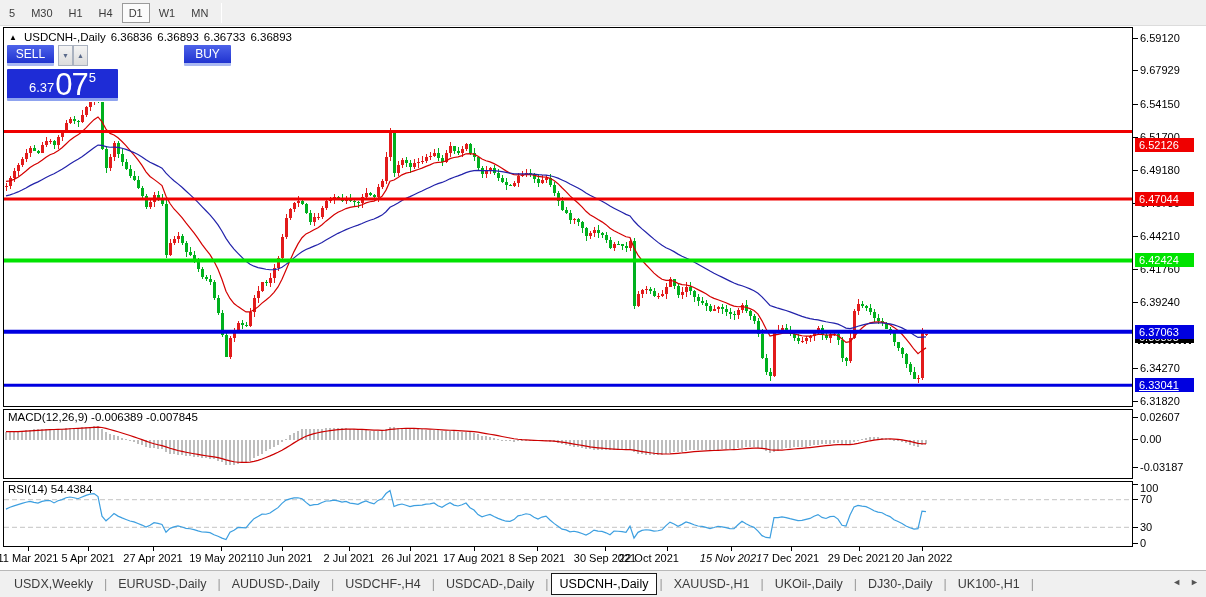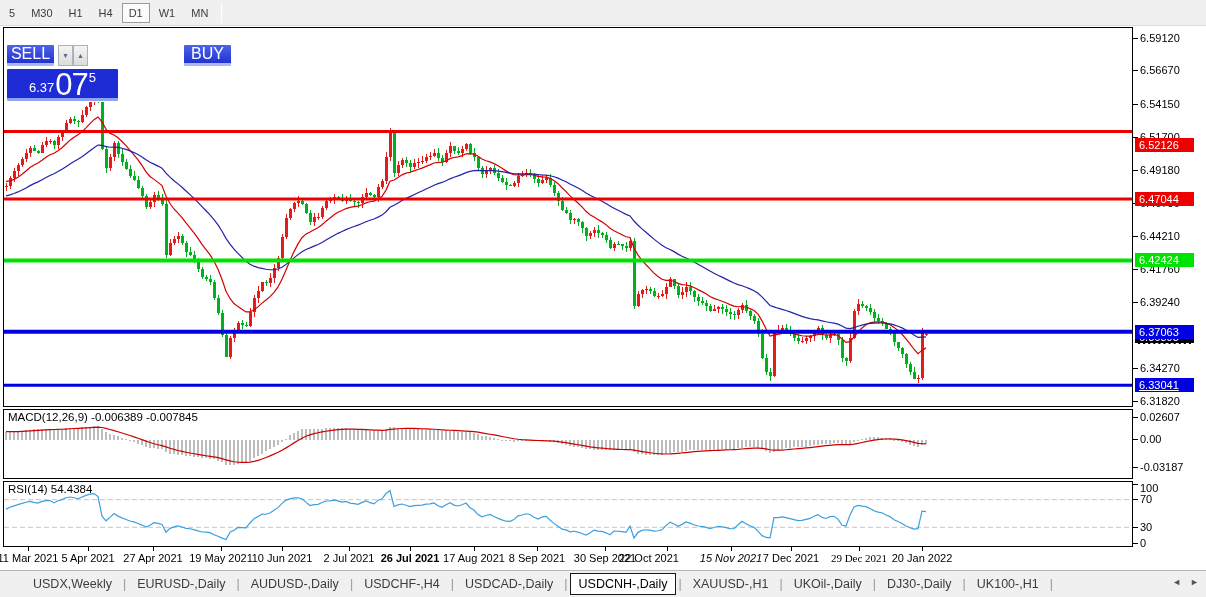--- a/index.html
+++ b/index.html
@@ -18,21 +18,21 @@
   #chart-svg { position:absolute; left:0; top:0; }
 
   #chart-title { position:absolute; left:9px; top:31px; font-size:11.5px; color:#000; white-space:nowrap; }
   #chart-title .tri { font-size:8px; position:relative; top:-1px; margin-right:5px; }
   #chart-title span.num { margin-left:5px; }
   #chart-title .sym { margin-left:2px; }
 
   
   #trade-panel { position:absolute; left:6px; top:44px; width:226px; background:#fff; padding:1px; }
   .tp-row1 { display:flex; height:21px; }
-  .btn-blue { background:linear-gradient(#4d63ea,#2033d0); color:#fff; font-size:16px;
+  .btn-blue { background:linear-gradient(#4d63ea,#2033d0); color:#fff; font-size:12px;
               display:flex; align-items:center; justify-content:center;
               border-bottom:3px solid #a9b8f2; border-radius:1px; cursor:pointer; }
   .sell-btn { width:47px; margin-right:4px; }
   .buy-btn  { width:47px; margin-left:0; }
   .spinner { display:flex; flex:1; }
   .spin-btn { width:15px; background:linear-gradient(#f4f4f4,#dcdcdc); border:1px solid #aab2c0;
               color:#5a6a8a; font-size:7px; display:flex; align-items:center; justify-content:center; cursor:pointer; }
   .vol-input { flex:1; border:1px solid #aab2c0; border-left:none; border-right:none;
                text-align:right; font-size:13px; padding:0 5px 0 0; color:#000; outline:none;
                font-family:"Liberation Sans",sans-serif; min-width:0; }
@@ -50,21 +50,21 @@
 
   
   .ytick { position:absolute; left:1140px; font-size:11px; color:#000; line-height:13px; }
   .lvl-label { position:absolute; left:1135px; width:59px; height:14px; font-size:11px; line-height:14px;
                color:#fff; padding-left:4px; z-index:3; }
   .cur-label { z-index:2; background:#000; border-bottom:1px dashed #fff; }
   .xtick { position:absolute; top:552px; font-size:11px; color:#000; transform:translateX(-50%); white-space:nowrap; }
 
   
   #tabbar { position:absolute; left:0; top:570px; width:100%; height:27px; background:#f0f0f0;
-            border-top:1px solid #b8b8b8; display:flex; align-items:center; padding-left:24px; font-size:12.5px; color:#3c3c3c; }
+            border-top:1px solid #b8b8b8; display:flex; align-items:center; padding-left:5px; font-size:12.5px; color:#3c3c3c; }
   .tab { padding:3px 9px; white-space:nowrap; cursor:pointer; }
   .tab.active { background:#fff; border:1px solid #1a1a1a; color:#000; padding:3px 8px; }
   .tabsep { color:#999; margin:0 2px; }
   #tab-arrows { position:absolute; right:7px; top:6px; font-size:9px; color:#555; }
   #tab-arrows span { margin-left:9px; cursor:pointer; }
 </style>
 </head>
 <body>
 
 <div id="app">
@@ -837,20 +837,23 @@
           <line x1="605.5" x2="605.5" y1="547" y2="551" stroke="#000" shape-rendering="crispEdges"></line>
           <line x1="667.5" x2="667.5" y1="547" y2="551" stroke="#000" shape-rendering="crispEdges"></line>
           <line x1="731.5" x2="731.5" y1="547" y2="551" stroke="#000" shape-rendering="crispEdges"></line>
           <line x1="791.5" x2="791.5" y1="547" y2="551" stroke="#000" shape-rendering="crispEdges"></line>
           <line x1="859.5" x2="859.5" y1="547" y2="551" stroke="#000" shape-rendering="crispEdges"></line>
           <line x1="922.5" x2="922.5" y1="547" y2="551" stroke="#000" shape-rendering="crispEdges"></line>
         </g>
       </svg>
     </div>
 
+  <div id="chart-title">
+    <span class="tri">▲</span><span class="sym">USDCNH-,Daily</span><span class="num">6.36836</span><span class="num">6.36893</span><span class="num">6.36733</span><span class="num">6.36893</span>
+  </div>
 
   <div id="trade-panel">
     <div class="tp-row1">
       <div class="btn-blue sell-btn">SELL</div>
       <div class="spinner">
         <div class="spin-btn">▼</div>
         <div class="spin-btn">▲</div>
       </div>
       <div class="btn-blue buy-btn">BUY</div>
     </div>
@@ -861,21 +864,21 @@
           <span class="pb-sup">5</span>
       </div>
     </div>
   </div>
 
   <div class="ind-label" style="top:411px">MACD(12,26,9) -0.006389 -0.007845</div>
   <div class="ind-label" style="top:483px">RSI(14) 54.4384</div>
 
   <div id="axis-overlay">
       <div class="ytick" style="top: 31.9134px;">6.59120</div>
-      <div class="ytick" style="top: 64.4935px;">6.56670</div>
+      <div class="ytick" style="top: 64.4935px;">9.67929</div>
       <div class="ytick" style="top: 98.0044px;">6.54150</div>
       <div class="ytick" style="top: 130.585px;">6.51700</div>
       <div class="ytick" style="top: 164.095px;">6.49180</div>
       <div class="ytick" style="top: 196.676px;">6.46730</div>
       <div class="ytick" style="top: 230.187px;">6.44210</div>
       <div class="ytick" style="top: 262.767px;">6.41760</div>
       <div class="ytick" style="top: 296.278px;">6.39240</div>
       <div class="ytick" style="top: 362.369px;">6.34270</div>
       <div class="ytick" style="top: 394.949px;">6.31820</div>
       <div class="lvl-label cur-label" style="top: 329.988px;">6.36893</div>
@@ -890,28 +893,28 @@
       <div class="ytick" style="top: 482px;">100</div>
       <div class="ytick" style="top: 493.2px; text-align: right;">70</div>
       <div class="ytick" style="top: 520.8px;">30</div>
       <div class="ytick" style="top: 537px;">0</div>
       <div class="xtick" style="left: 28px;">11 Mar 2021</div>
       <div class="xtick" style="left: 88px;">5 Apr 2021</div>
       <div class="xtick" style="left: 153px;">27 Apr 2021</div>
       <div class="xtick" style="left: 221px;">19 May 2021</div>
       <div class="xtick" style="left: 282px;">10 Jun 2021</div>
       <div class="xtick" style="left: 349px;">2 Jul 2021</div>
-      <div class="xtick" style="left: 410px; font-weight: bold;">26 Jul 2021</div>
+      <div class="xtick" style="left: 410px;">26 Jul 2021</div>
       <div class="xtick" style="left: 474px;">17 Aug 2021</div>
       <div class="xtick" style="left: 537px;">8 Sep 2021</div>
       <div class="xtick" style="left: 605px;">30 Sep 2021</div>
       <div class="xtick" style="left: 649px;">22 Oct 2021</div>
       <div class="xtick" style="left: 731px; font-style: italic;">15 Nov 2021</div>
       <div class="xtick" style="left: 791px;">7 Dec 2021</div>
-      <div class="xtick" style="left: 859px; font-family: Liberation Serif, serif;">29 Dec 2021</div>
+      <div class="xtick" style="left: 859px;">29 Dec 2021</div>
       <div class="xtick" style="left: 922px;">20 Jan 2022</div>
     </div>
 
   <div id="tabbar">
     <div id="tabs-holder" style="display:flex;align-items:center;">
         <div class="tab">USDX,Weekly</div>
         <span class="tabsep">|</span>
         <div class="tab">EURUSD-,Daily</div>
         <span class="tabsep">|</span>
         <div class="tab">AUDUSD-,Daily</div>

